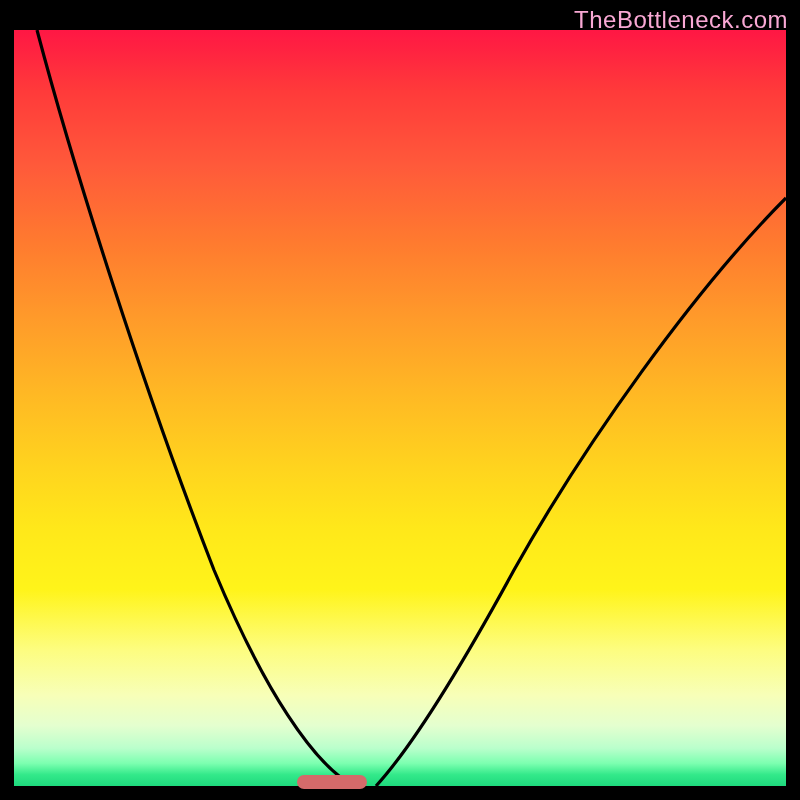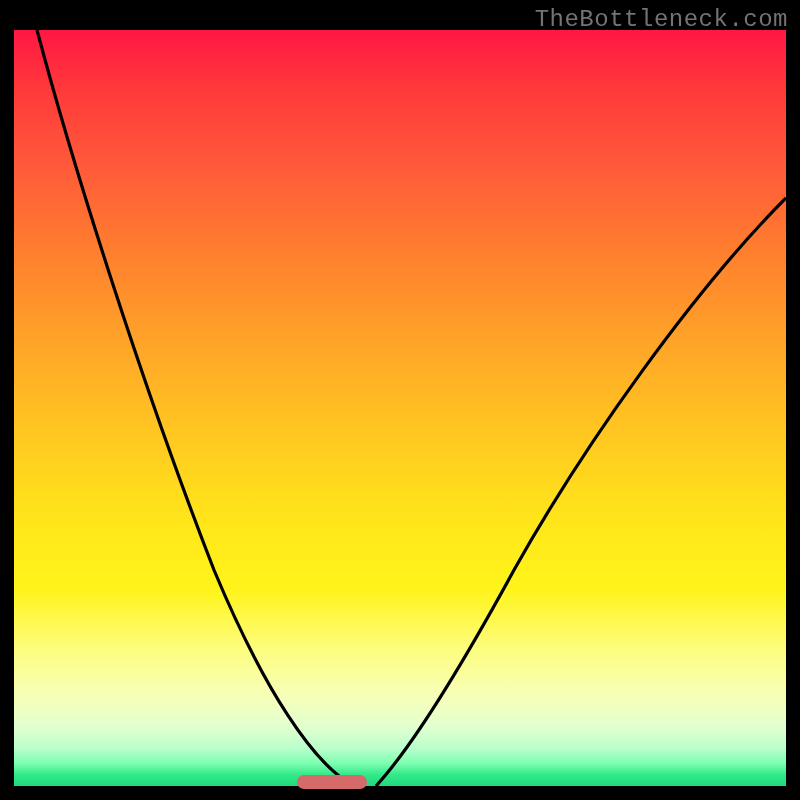--- a/index.html
+++ b/index.html
@@ -8,22 +8,22 @@
     width: 800px;
     height: 800px;
     background: #000;
     position: relative;
     overflow: hidden;
   }
   .watermark {
     position: absolute;
     top: 6px;
     right: 12px;
-    color: #737373;
-    font-family: Liberation Mono, monospace;
+    color: #f9a8d4;
+    font-family: Liberation Sans, sans-serif;
     font-size: 24px;
     letter-spacing: 0.5px;
     z-index: 5;
   }
   .plot-area {
     position: absolute;
     left: 14px;
     top: 30px;
     width: 772px;
     height: 756px;

